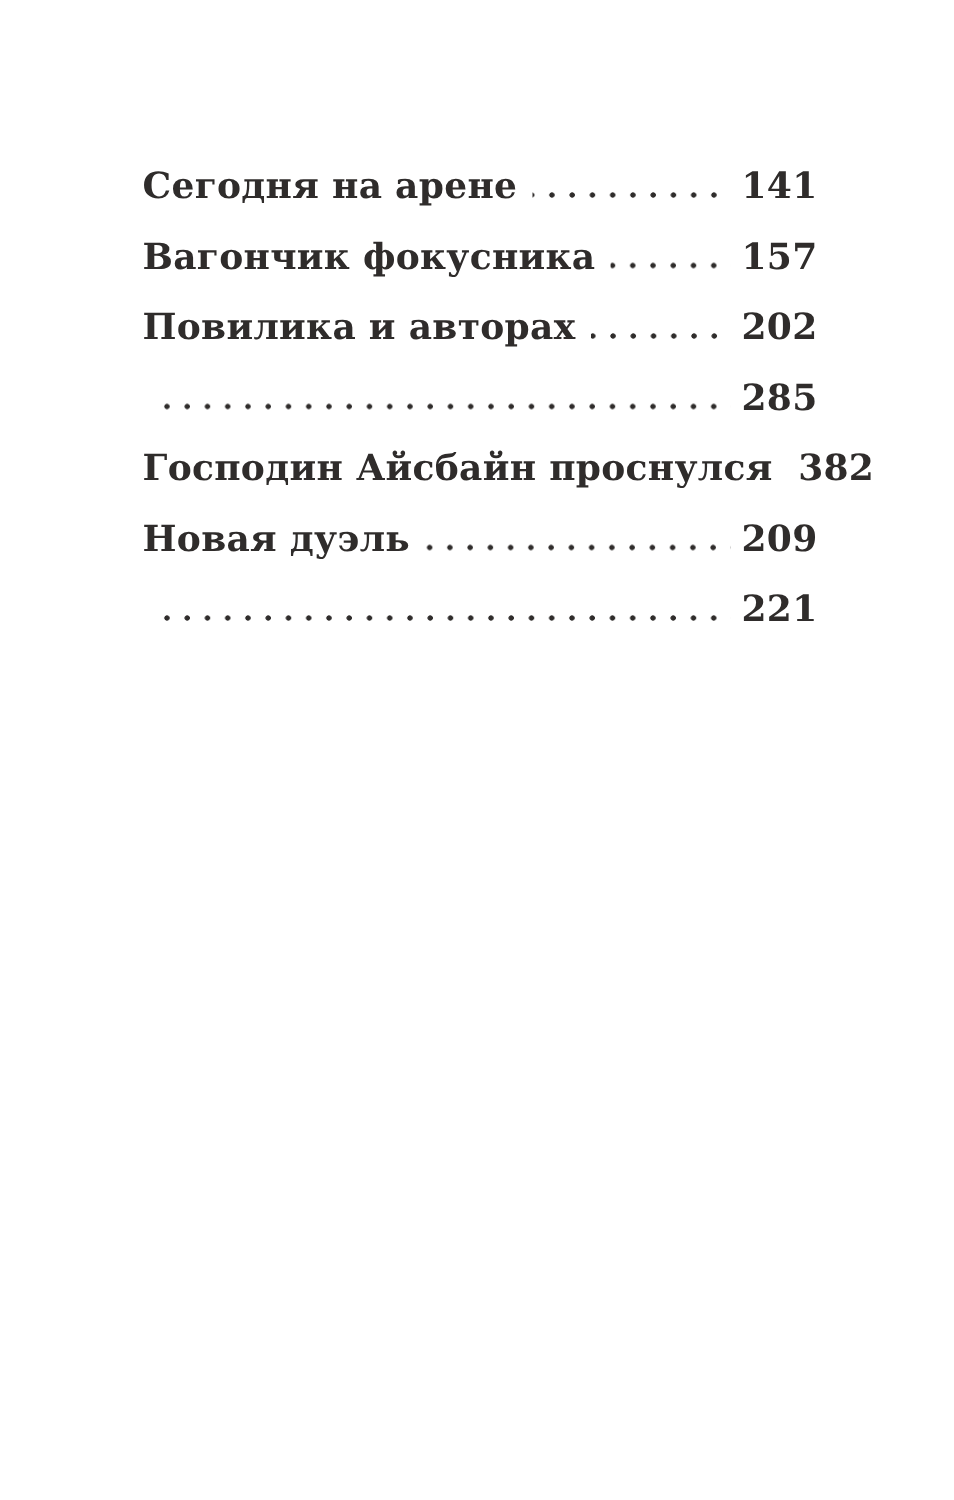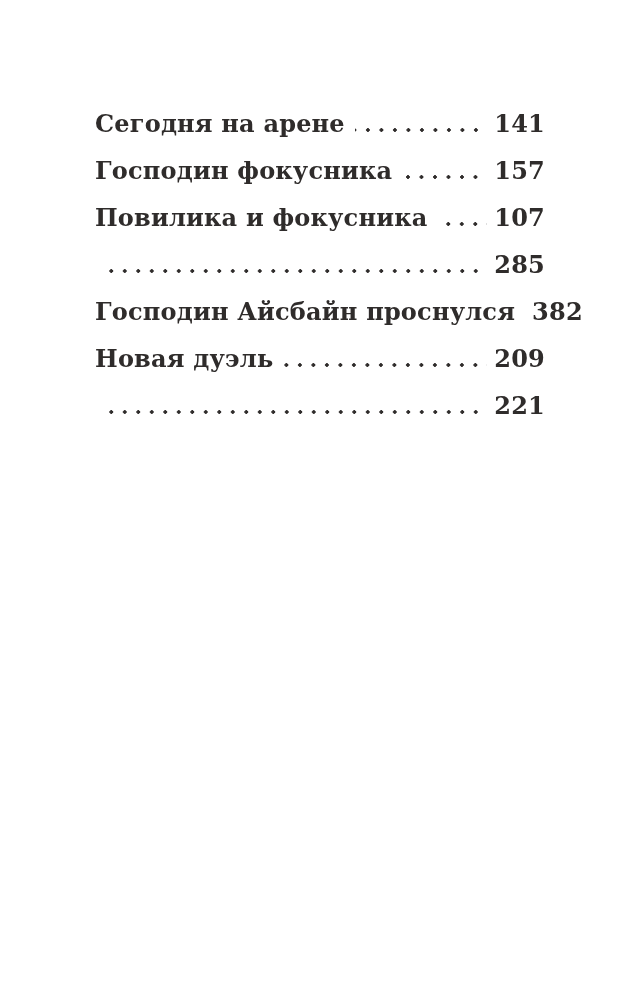--- a/index.html
+++ b/index.html
@@ -54,29 +54,29 @@
 <div class="book-page">
   <div class="toc">
 
     <div class="toc-row">
       <span class="toc-title">Сегодня на арене</span>
       <span class="toc-dots"></span>
       <span class="toc-page">141</span>
     </div>
 
     <div class="toc-row">
-      <span class="toc-title">Господин фокусника</span>
+      <span class="toc-title">Вагончик фокусника</span>
       <span class="toc-dots"></span>
       <span class="toc-page">157</span>
     </div>
 
     <div class="toc-row">
-      <span class="toc-title">Повилика и фокусника</span>
+      <span class="toc-title">Повилика и авторах</span>
       <span class="toc-dots"></span>
-      <span class="toc-page">107</span>
+      <span class="toc-page">202</span>
     </div>
 
 
     <div class="toc-row">
       <span class="toc-dots"></span>
       <span class="toc-page">285</span>
     </div>
 
     <div class="toc-row">
       <span class="toc-title">Господин Айсбайн проснулся</span>

